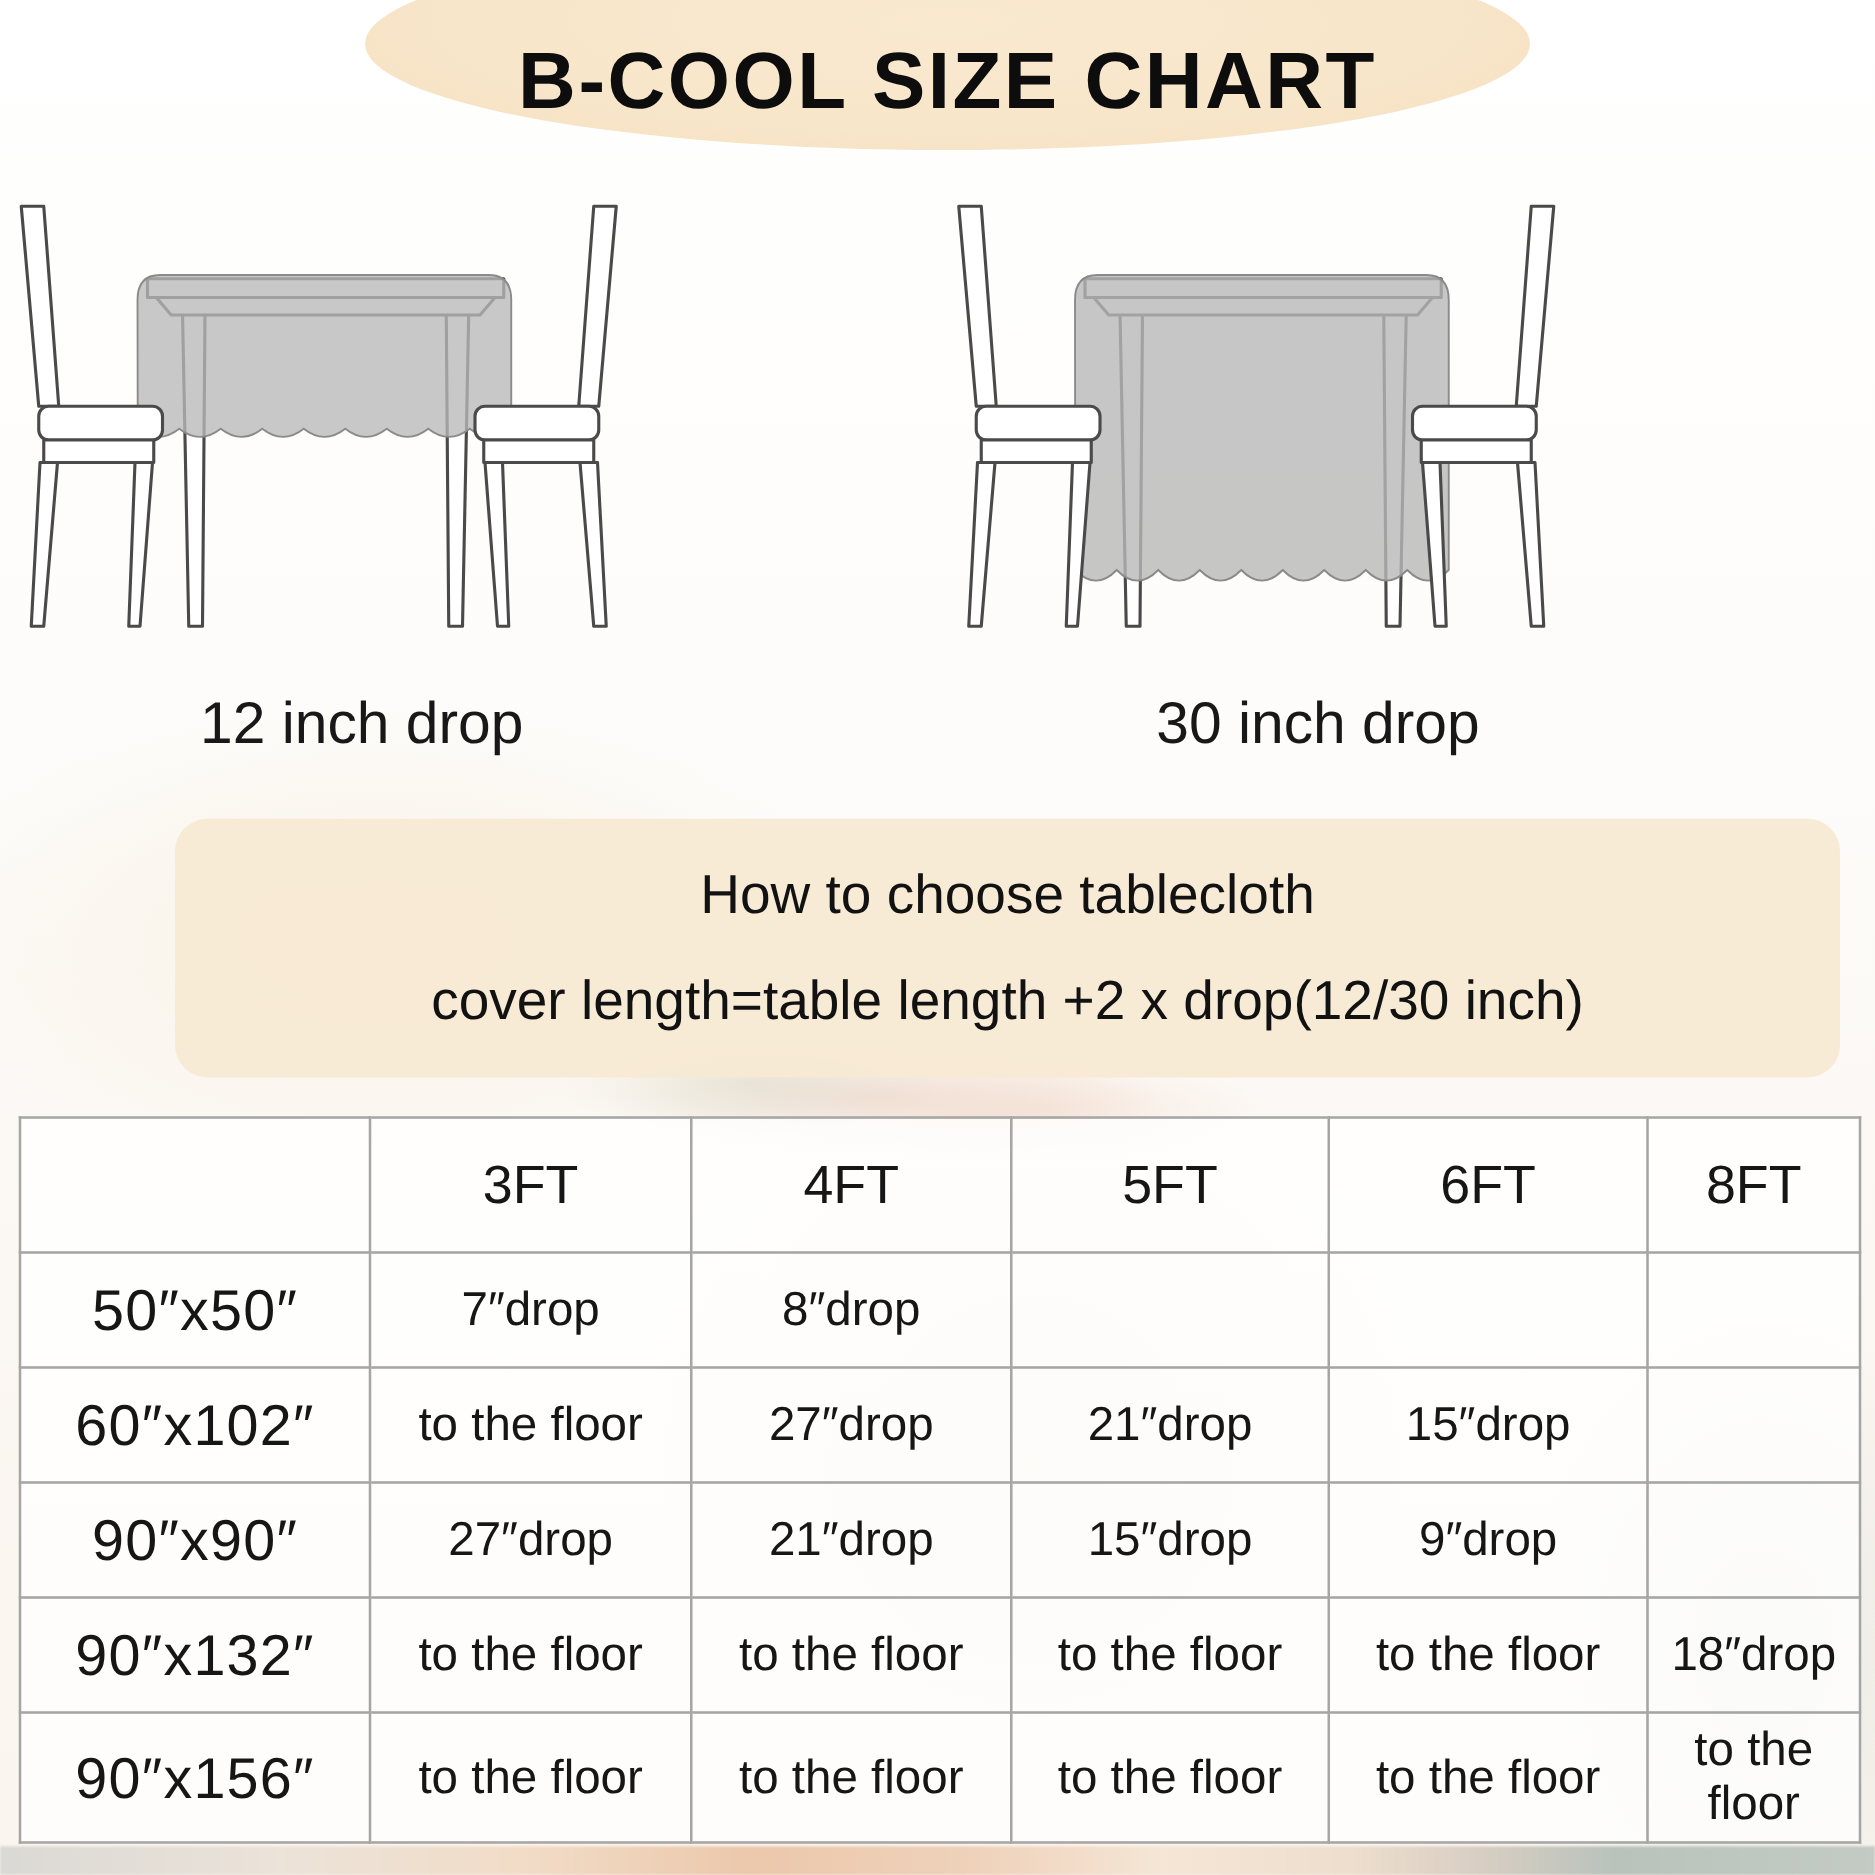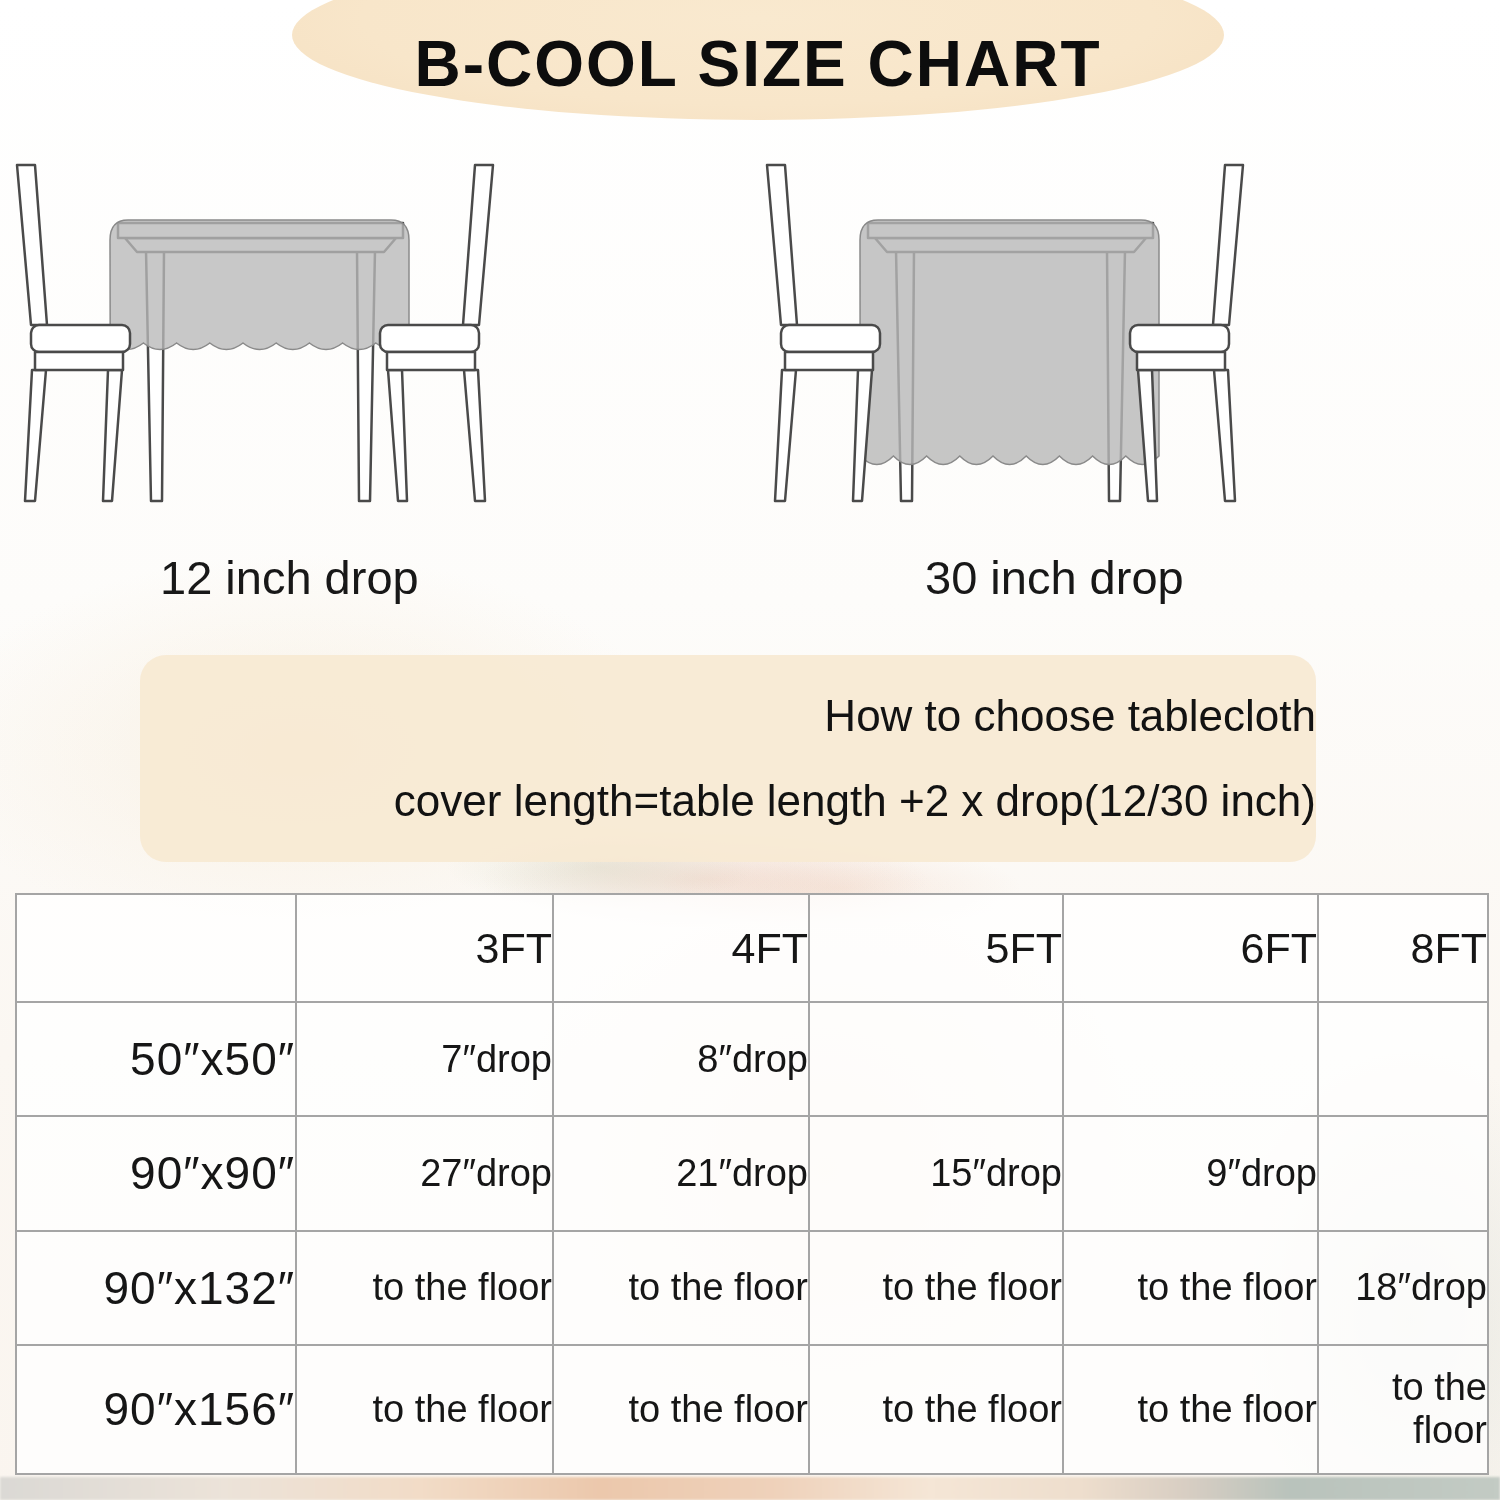--- a/index.html
+++ b/index.html
@@ -39,33 +39,33 @@
   .illu.left{left:5px;top:160px;}
   .illu.right{left:755px;top:160px;}
   .caption{
     position:absolute;top:548px;height:60px;width:430px;
     font-size:47px;color:#181818;line-height:60px;white-space:nowrap;
   }
   .caption.left{left:160px;}
   .caption.right{left:925px;}
   
   .panel{
-    position:absolute;left:140px;top:655px;width:1176px;height:207px;
+    position:absolute;left:140px;top:655px;width:1332px;height:207px;
     background:rgba(247,233,210,0.92);border-radius:26px;
-    display:flex;flex-direction:column;justify-content:space-evenly;align-items:flex-end;
+    display:flex;flex-direction:column;justify-content:space-evenly;align-items:center;
   }
   .panel div{font-size:44px;line-height:50px;color:#121212;white-space:nowrap;}
   
   table.size-table{
     position:absolute;left:15px;top:893px;width:1472px;height:582px;
     border-collapse:collapse;table-layout:fixed;
   }
   table.size-table th,table.size-table td{
     border:2px solid #a5a5a5;background:rgba(255,255,255,0.80);
-    text-align:right;vertical-align:middle;padding:0;color:#161616;
+    text-align:center;vertical-align:middle;padding:0;color:#161616;
     font-weight:normal;overflow:hidden;
   }
   table.size-table thead th{height:106px;font-size:43px;}
   table.size-table tbody td{height:76px;font-size:38px;}
   table.size-table tbody td.rowlabel{font-size:46px;letter-spacing:1px;}
 </style>
 </head>
 <body>
 
 <div class="canvas">
@@ -160,20 +160,28 @@
     <tbody>
       <tr>
         <td class="rowlabel">50″x50″</td>
         <td>7″drop</td>
         <td>8″drop</td>
         <td></td>
         <td></td>
         <td></td>
       </tr>
       <tr>
+        <td class="rowlabel">60″x102″</td>
+        <td>to the floor</td>
+        <td>27″drop</td>
+        <td>21″drop</td>
+        <td>15″drop</td>
+        <td></td>
+      </tr>
+      <tr>
         <td class="rowlabel">90″x90″</td>
         <td>27″drop</td>
         <td>21″drop</td>
         <td>15″drop</td>
         <td>9″drop</td>
         <td></td>
       </tr>
       <tr>
         <td class="rowlabel">90″x132″</td>
         <td>to the floor</td>

